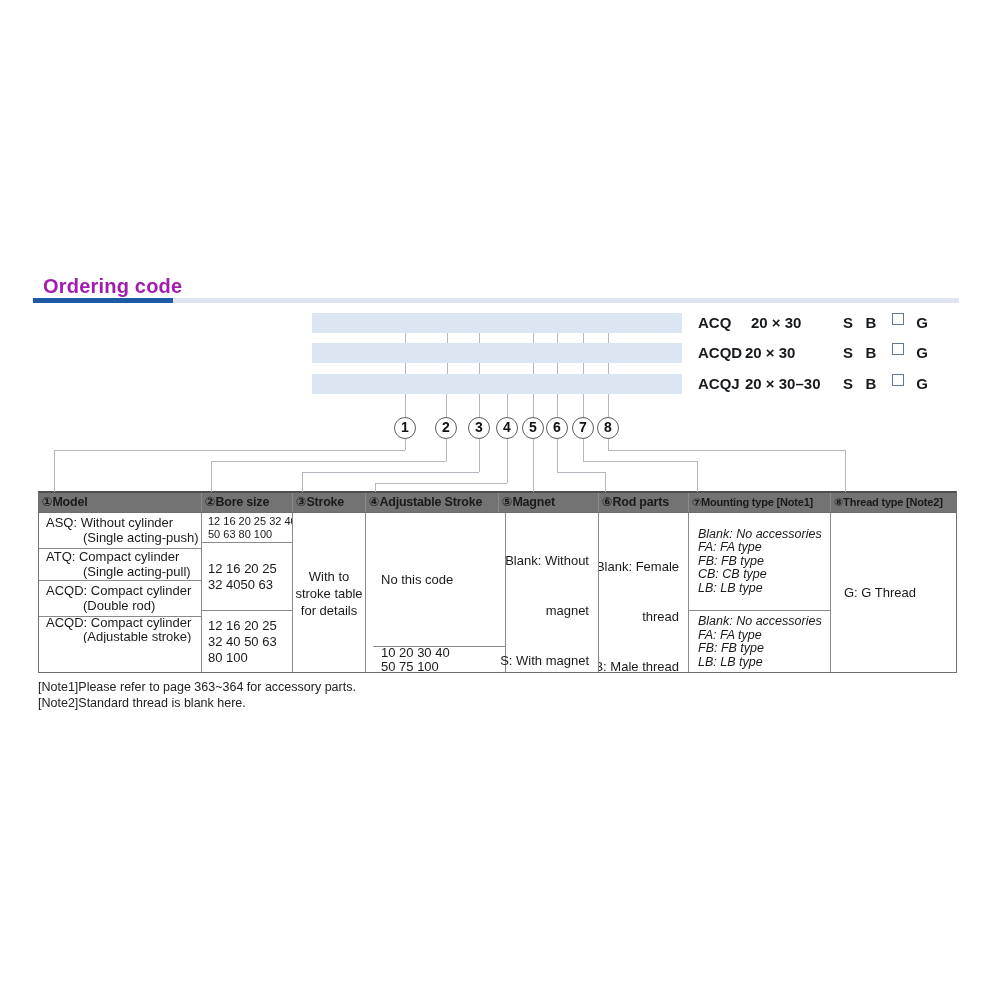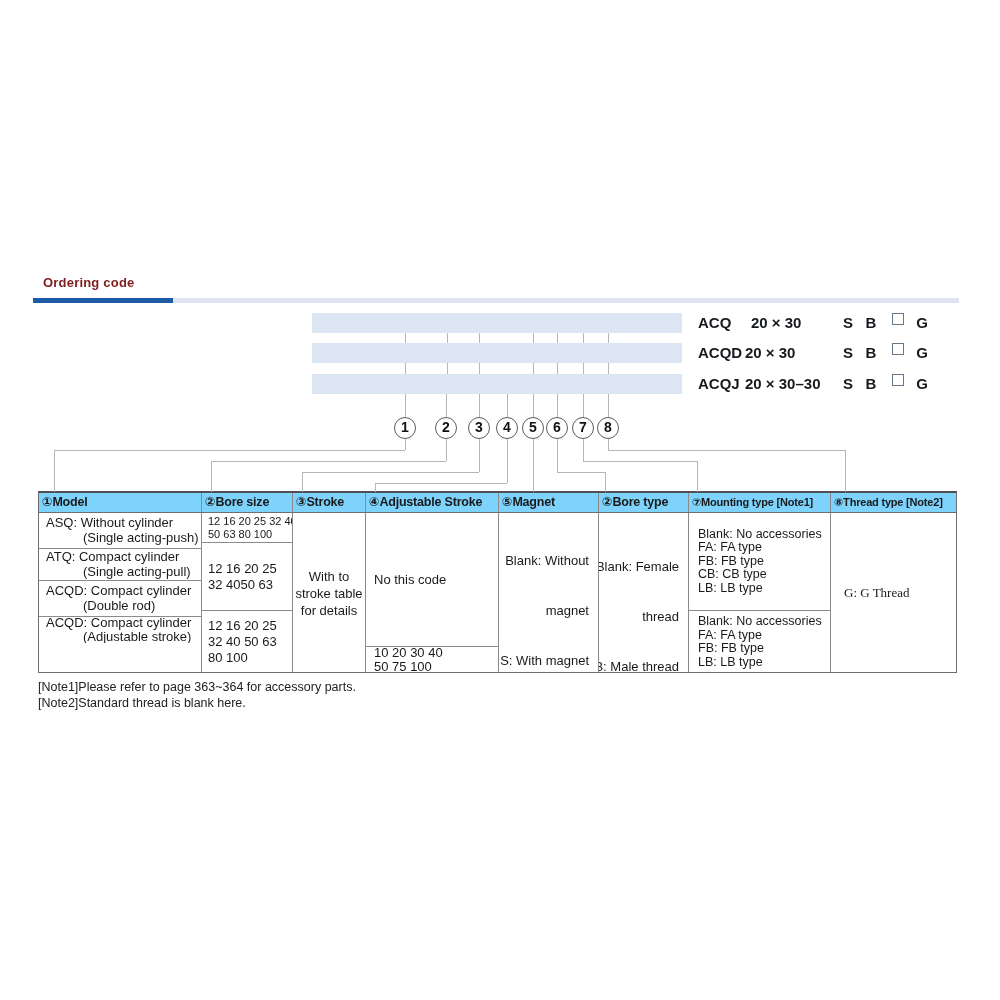--- a/index.html
+++ b/index.html
@@ -1,57 +1,57 @@
 <!DOCTYPE html>
 <html><head>
 <meta charset="utf-8">
 <style>
   html,body{margin:0;padding:0;background:#fff;}
   #page{position:relative;width:1000px;height:1000px;background:#ffffff;overflow:hidden;
         font-family:"Liberation Sans","DejaVu Sans",sans-serif;color:#1a1a1a;}
   
-  .page-title{position:absolute;left:43px;top:275px;font-size:13px;font-weight:bold;letter-spacing:.2px;color:#7f1d1d;}
+  .page-title{position:absolute;left:43px;top:275px;font-size:20px;font-weight:bold;letter-spacing:.2px;color:#a21caf;}
   .rule-dark{position:absolute;left:33px;top:298px;width:140px;height:5px;background:#1d5ba6;}
   .rule-light{position:absolute;left:173px;top:298px;width:786px;height:5px;background:#dfe3f2;}
   
   .code-bar{position:absolute;left:312px;width:370px;height:20px;background:#dce6f2;}
   .code-bar span{position:absolute;top:0;line-height:20px;font-size:15px;font-weight:bold;color:#16191d;white-space:pre;}
   .cb-model{left:386px;}
   .cb-letter{transform:translateX(-50%);}
   .blank-box{position:absolute;left:580px;top:3px;width:12px;height:12px;border:1.5px solid #64788c;background:transparent;box-sizing:border-box;}
   
   i.ln{position:absolute;background:#b3b7bd;display:block;}
   
   .callout{position:absolute;top:417px;width:22px;height:22px;border:1.5px solid #5c5c5c;border-radius:50%;
            background:#fff;box-sizing:border-box;text-align:center;line-height:19px;font-size:14px;font-weight:bold;color:#111;}
   
   #otable{position:absolute;left:38px;top:491px;width:919px;height:182px;box-sizing:border-box;
           border:1px solid #6e6e6e;border-top:2px solid #4f4f4f;background:#fff;}
-  .thead{position:absolute;left:0;right:0;top:0;height:20px;background:#7dd3fc;border-bottom:1px solid #6e6e6e;
+  .thead{position:absolute;left:0;right:0;top:0;height:20px;background:#737373;border-bottom:1px solid #6e6e6e;
          display:flex;box-sizing:border-box;}
   .th{box-sizing:border-box;border-right:1px solid #8b8b8b;font-weight:bold;font-size:12.5px;line-height:19px;
       padding-left:3px;white-space:nowrap;overflow:hidden;letter-spacing:-.2px;}
   .th.small{font-size:11px;}
   .th:last-child{border-right:none;}
   .tbody{position:absolute;left:0;right:0;top:20px;bottom:0;}
   .col{position:absolute;top:0;bottom:0;box-sizing:border-box;border-right:1px solid #8b8b8b;}
-  .col.last{border-right:none;font-family:Liberation Serif, serif;}
+  .col.last{border-right:none;}
   .cell{box-sizing:border-box;display:flex;flex-direction:column;justify-content:center;font-size:13px;overflow:hidden;}
   .cell.hb{border-bottom:1px solid #8b8b8b;}
   .cell div{line-height:14.5px;}
   .model-l1{padding-left:7px;white-space:nowrap;}
   .model-l2{padding-left:44px;white-space:nowrap;}
   .bore .cell div{padding-left:6px;white-space:nowrap;line-height:16px;}
   .bore .c1 div{font-size:11px;line-height:13px;}
   .center .cell{align-items:center;text-align:center;}
   .center .cell div{line-height:17px;}
   .leftpad .cell div{padding-left:8px;white-space:nowrap;line-height:14px;}
   .rightal .cell{align-items:flex-end;}
   .rightal .cell div{padding-right:9px;white-space:nowrap;line-height:14px;margin-top:36px;}
-  .mount .cell div{padding-left:9px;font-size:12.5px;line-height:13.5px;white-space:nowrap;}
+  .mount .cell div{padding-left:9px;font-size:12.5px;line-height:13.5px;white-space:nowrap;font-style:italic;}
   .thread .cell div{padding-left:13px;}
   
   .note{position:absolute;left:38px;font-size:12.5px;color:#222;}
 </style>
 </head>
 <body>
 
 <div id="page">
 
   <div class="page-title">Ordering code</div>
@@ -92,21 +92,21 @@
   <div class="callout" style="left:572px">7</div>
   <div class="callout" style="left:597px">8</div>
 
   <div id="otable">
     <div class="thead">
       <div class="th" style="width:163px">①Model</div>
       <div class="th" style="width:91px">②Bore size</div>
       <div class="th" style="width:73px">③Stroke</div>
       <div class="th" style="width:133px">④Adjustable Stroke</div>
       <div class="th" style="width:100px">⑤Magnet</div>
-      <div class="th" style="width:90px">②Bore type</div>
+      <div class="th" style="width:90px">⑥Rod parts</div>
       <div class="th small" style="width:142px">⑦Mounting type [Note1]</div>
       <div class="th small" style="flex:1">⑧Thread type [Note2]</div>
     </div>
     <div class="tbody">
 
       <div class="col" style="left:0;width:163px">
         <div class="cell hb" style="height:36px">
           <div class="model-l1">ASQ: Without cylinder</div>
           <div class="model-l2">(Single acting-push)</div>
         </div>
@@ -141,21 +141,21 @@
       </div>
 
       <div class="col center" style="left:254px;width:73px">
         <div class="cell" style="height:160px">
           <div>With to</div>
           <div>stroke table</div>
           <div>for details</div>
         </div>
       </div>
 
-      <div class="col leftpad" style="left:327px;width:133px">
+      <div class="col leftpad" style="left:334px;width:133px">
         <div class="cell hb" style="height:134px">
           <div>No this code</div>
         </div>
         <div class="cell" style="height:26px">
           <div>10 20 30 40</div>
           <div>50 75 100</div>
         </div>
       </div>
 
       <div class="col rightal" style="left:460px;width:100px">

